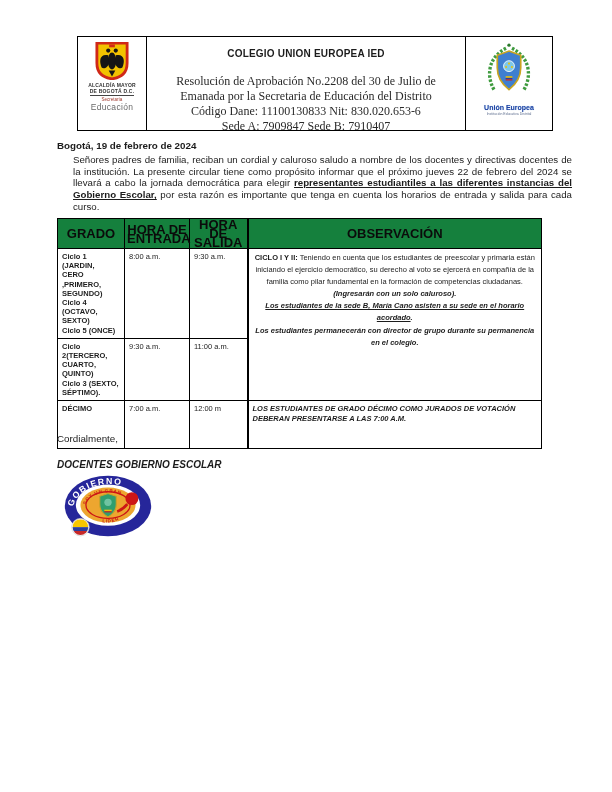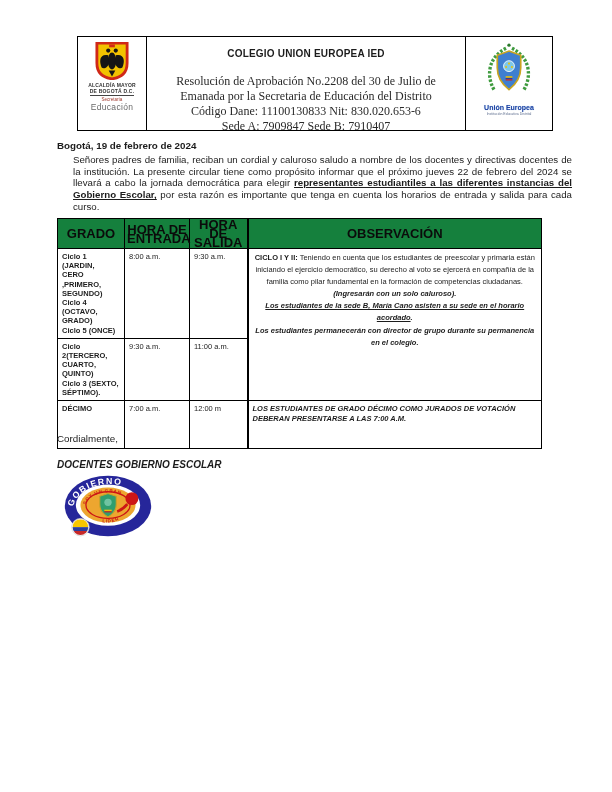--- a/index.html
+++ b/index.html
@@ -125,21 +125,21 @@
       <th>HORA DE ENTRADA</th>
       <th>HORA DE SALIDA</th>
       <th class="obs-border">OBSERVACIÓN</th>
     </tr>
     <tr style="height:67px">
       <td class="grado-cell">
         <div>Ciclo 1 (JARDIN,</div>
         <div>CERO ,PRIMERO,</div>
         <div>SEGUNDO)</div>
         <div>Ciclo 4 (OCTAVO,</div>
-        <div>GRADO)</div>
+        <div>SEXTO)</div>
         <div>Ciclo 5 (ONCE)</div>
       </td>
       <td class="time-cell">8:00 a.m.</td>
       <td class="time-cell">9:30 a.m.</td>
       <td rowspan="2" class="obs-main obs-border">
         <div><span class="ciclo-label">CICLO I Y II:</span><span> Teniendo en cuenta que los estudiantes de preescolar y primaria están iniciando el ejercicio democrático, su derecho al voto se ejercerá en compañía de la familia como pilar fundamental en la formación de competencias ciudadanas. </span><span class="bi">(Ingresarán con un solo caluroso).</span></div>
         <div><span class="biu">Los estudiantes de la sede B, María Cano asisten a su sede en el horario acordado</span><span class="bi">.</span></div>
         <div class="bi">Los estudiantes permanecerán con director de grupo durante su permanencia en el colegio.</div>
       </td>
     </tr>

